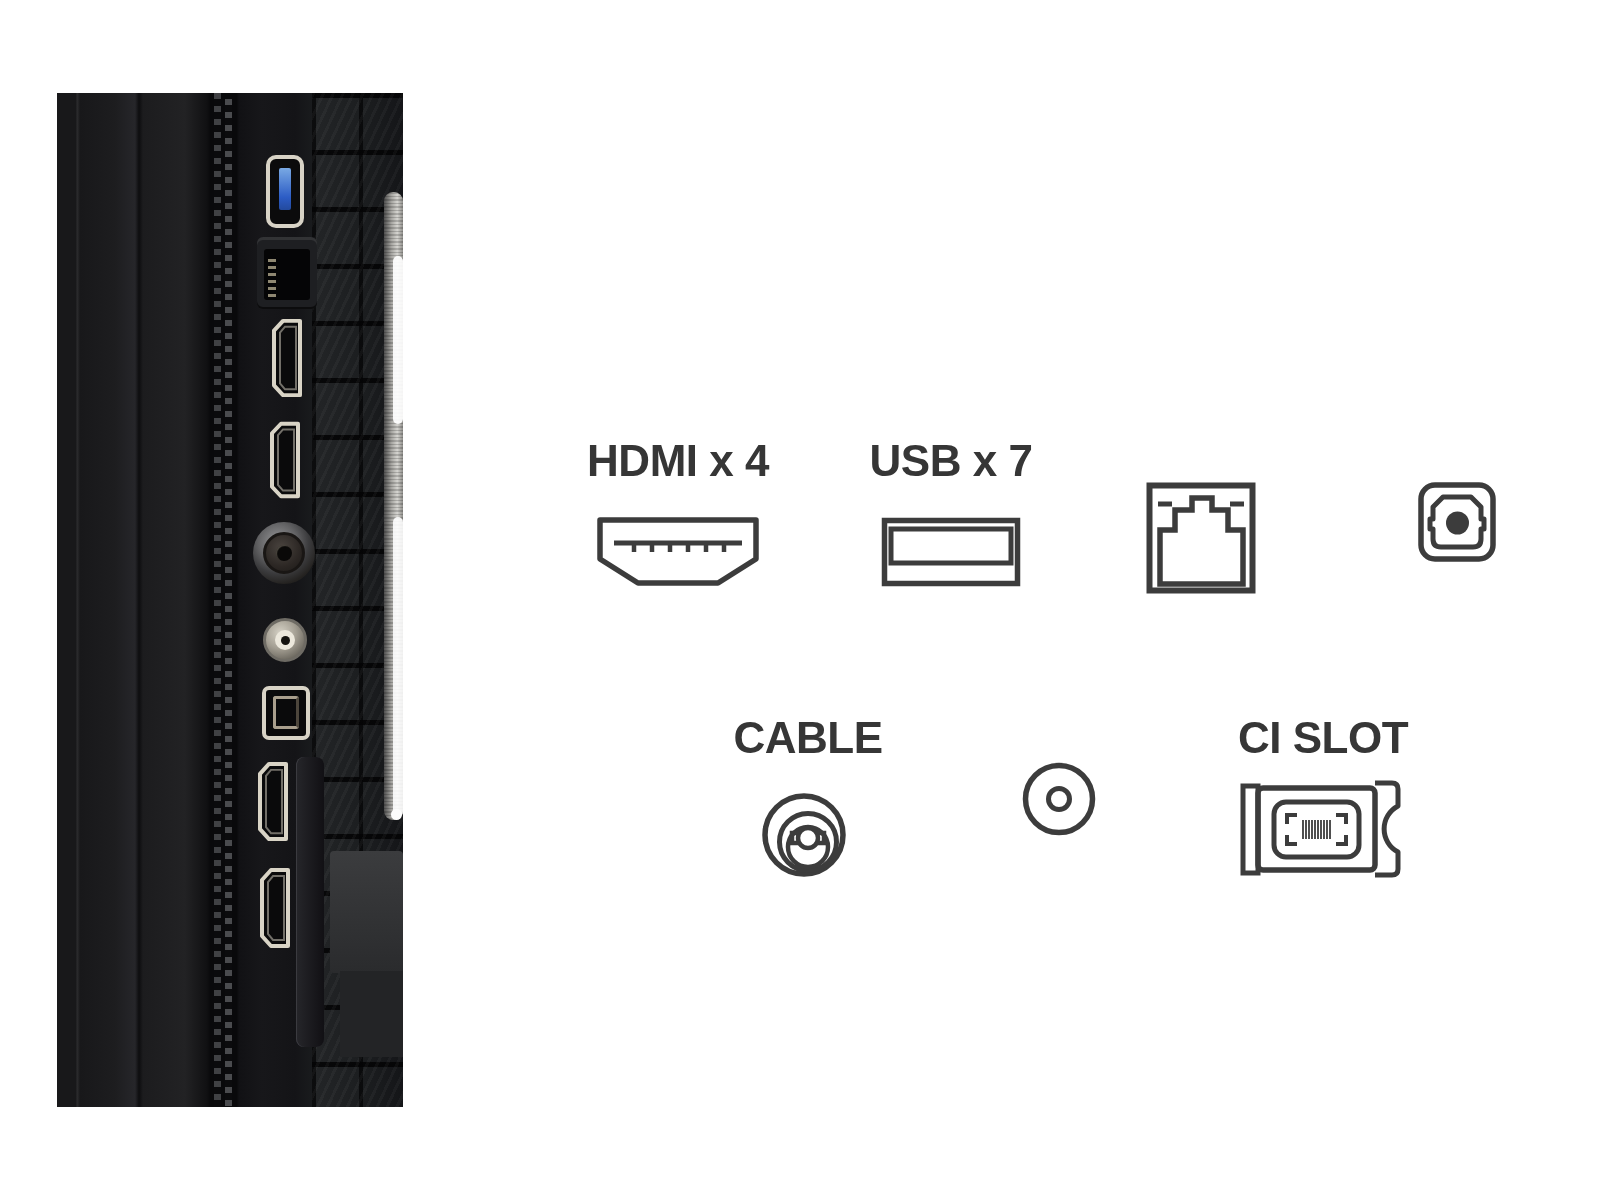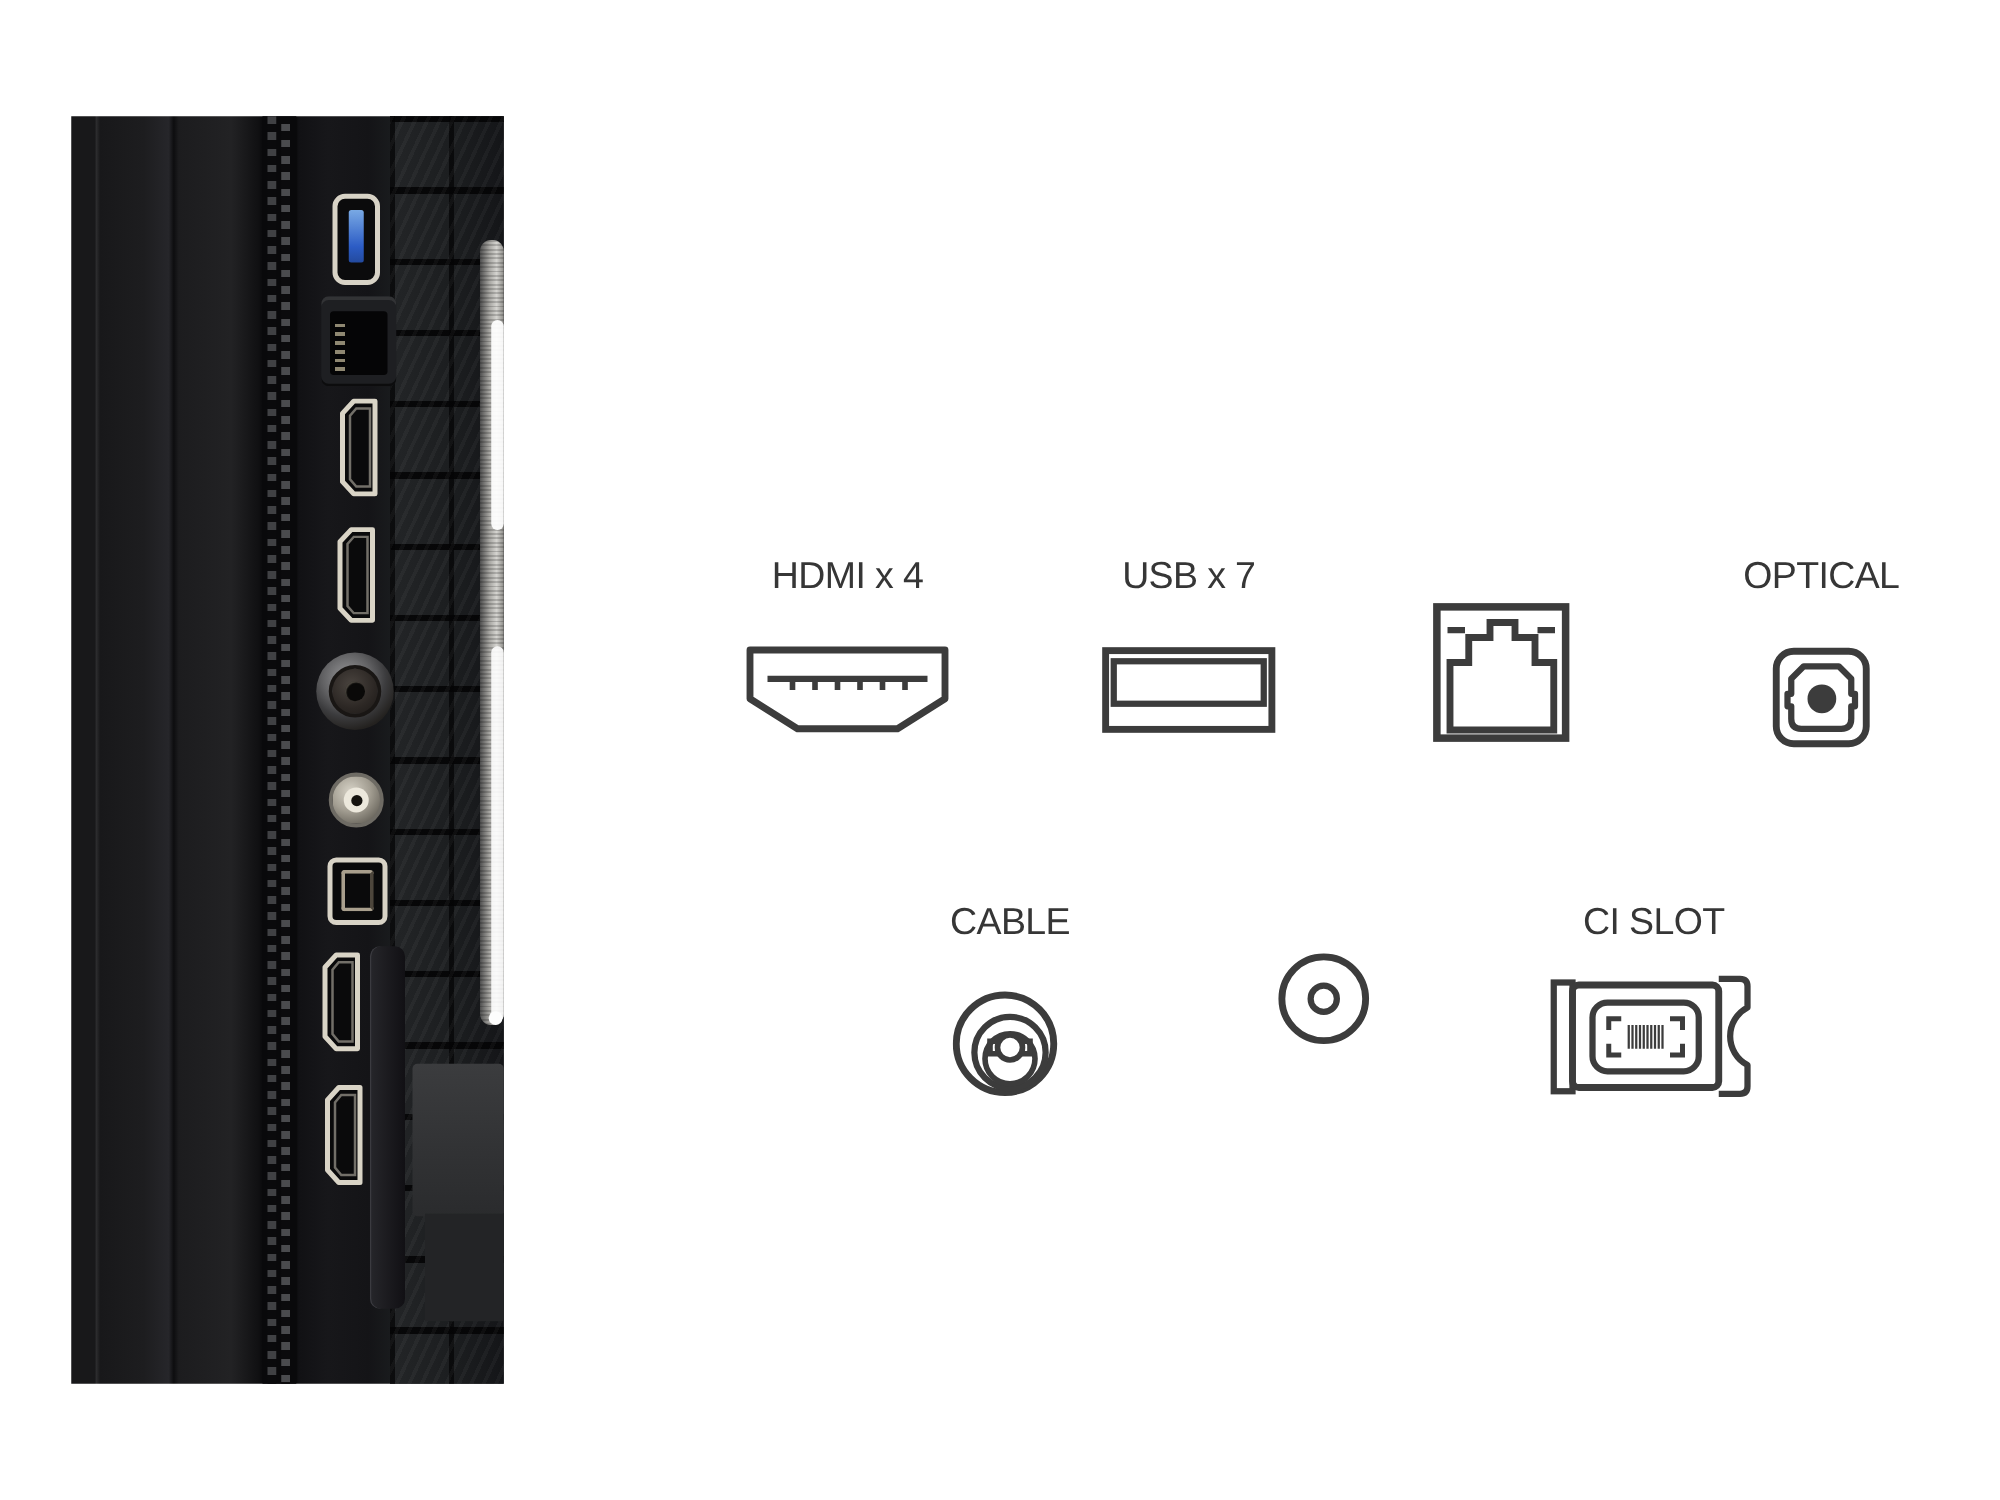--- a/index.html
+++ b/index.html
@@ -57,21 +57,21 @@
   .p-opt{left:205px;top:593px;width:48px;height:54px;border:4px solid #d8d3c6;border-radius:7px;
       background:#0a0a0b;box-sizing:border-box;}
   .p-opt .flap{position:absolute;inset:6px 7px 7px 7px;border:3px solid #a99f8d;border-radius:3px;
       border-right-color:#4d463c;}
   .p-ci{left:239px;top:664px;width:28px;height:290px;border-radius:8px;
       background:linear-gradient(90deg,#26262a,#111014);box-shadow:inset 1px 0 0 #3b3b40;}
   .p-hdmi{overflow:visible;}
 
   
   .item{position:absolute;width:260px;text-align:center;color:#363636;}
-  .item .lbl{font-size:30px;font-weight:400;line-height:34px;height:36px;letter-spacing:-.5px;white-space:nowrap;}
+  .item .lbl{font-size:44px;font-weight:700;line-height:34px;height:36px;letter-spacing:-.5px;white-space:nowrap;}
   .item svg{display:block;margin:0 auto;}
   .row1{top:444px;} .row2{top:721px;}
   #it-hdmi{left:548px;} #it-usb{left:821px;} #it-lan{left:1071px;} #it-opt{left:1327px;}
   #it-cable{left:678px;} #it-sat{left:929px;} #it-ci{left:1193px;}
   #it-hdmi svg{margin-top:35px;} #it-usb svg{margin-top:37px;} #it-lan svg{margin-top:38px;}
   #it-opt svg{margin-top:37px;} #it-cable svg{margin-top:35px;} #it-sat svg{margin-top:40px;}
   #it-ci svg{margin-top:21px;}
   .ln{stroke:#3c3c3c;fill:none;}
 </style>
 </head>
@@ -146,21 +146,20 @@
 
 <div class="item row1" id="it-lan">
   <svg width="110" height="112" viewBox="0 0 110 112">
     <rect class="ln" x="3.5" y="3.5" width="103" height="105" stroke-width="6"></rect>
     <path class="ln" d="M12,22 H26 M84,22 H98" stroke-width="5"></path>
     <path class="ln" d="M14,102 V48 H29 V28 H46 V16 H66 V28 H82 V48 H97 V102 Z" stroke-width="5.5" stroke-linejoin="miter"></path>
   </svg>
 </div>
 
 <div class="item row1" id="it-opt">
-  <div class="lbl">OPTICAL</div>
   <svg width="80" height="82" viewBox="0 0 80 82">
     <rect class="ln" x="4" y="4" width="72" height="74" rx="14" stroke-width="5.5"></rect>
     <path class="ln" d="M26,16 H54 L64,26 V38 H67 V48 H64 V58 Q64,66 56,66 H24 Q16,66 16,58 V48 H13 V38 H16 V26 Z" stroke-width="5" stroke-linejoin="round"></path>
     <circle cx="40.5" cy="42" r="11.5" fill="#3c3c3c"></circle>
   </svg>
 </div>
 
 <div class="item row2" id="it-cable">
   <div class="lbl">CABLE</div>
   <svg width="92" height="98" viewBox="0 0 92 98">

